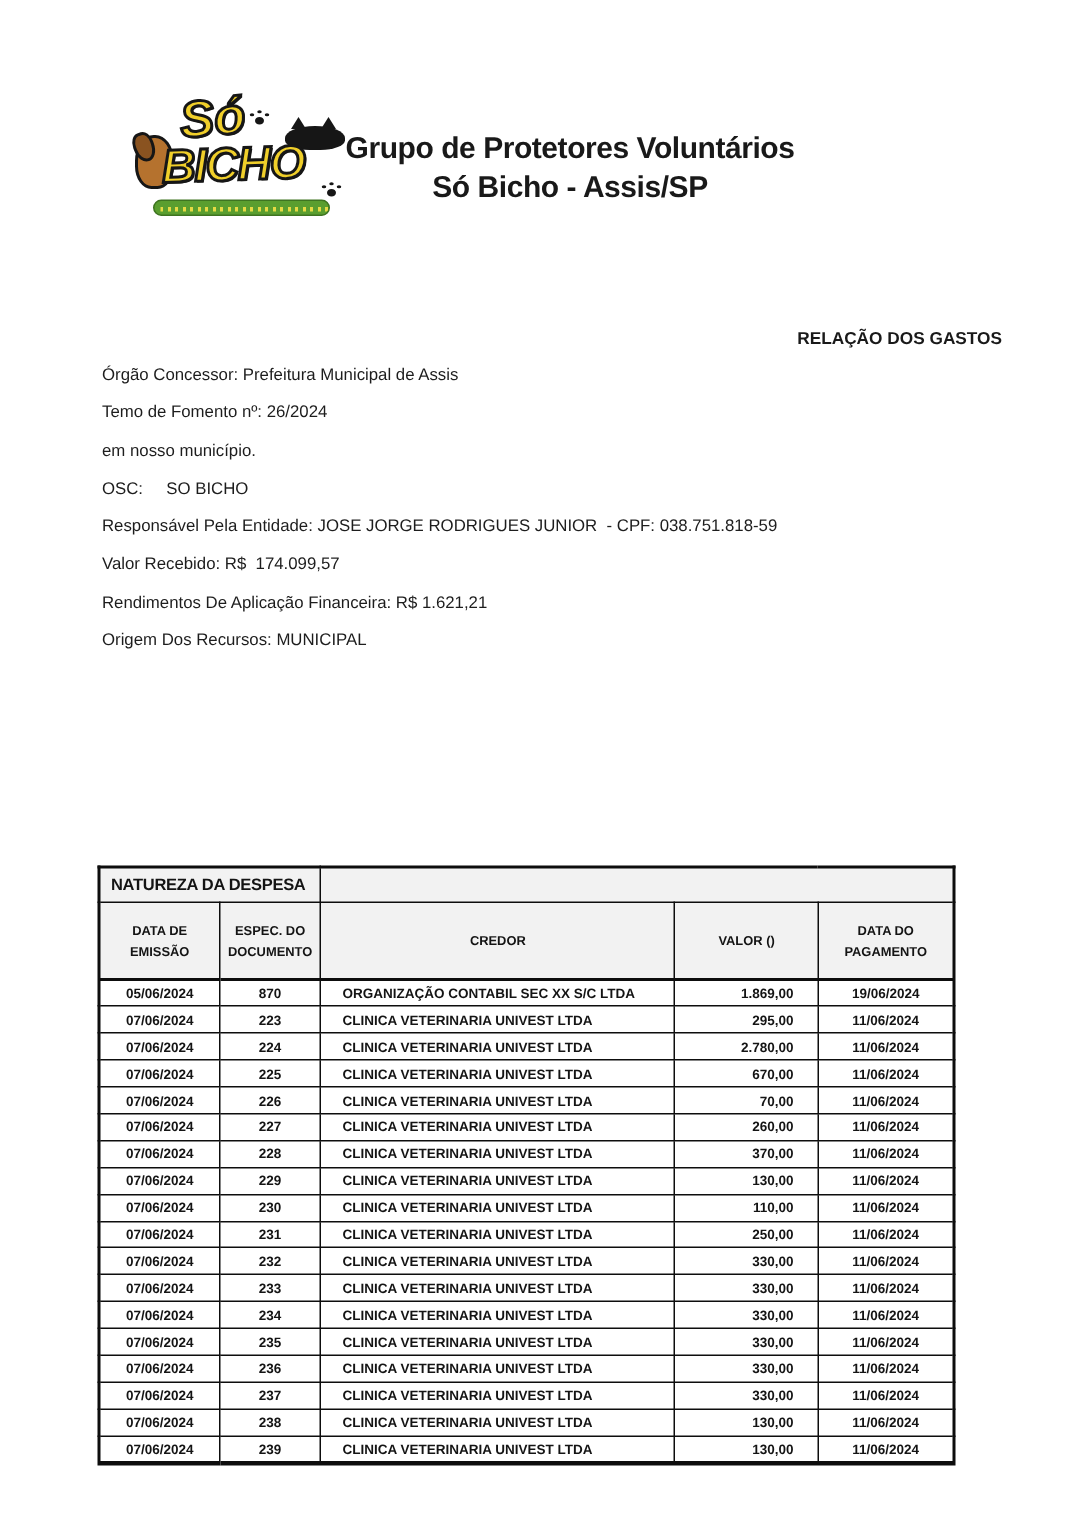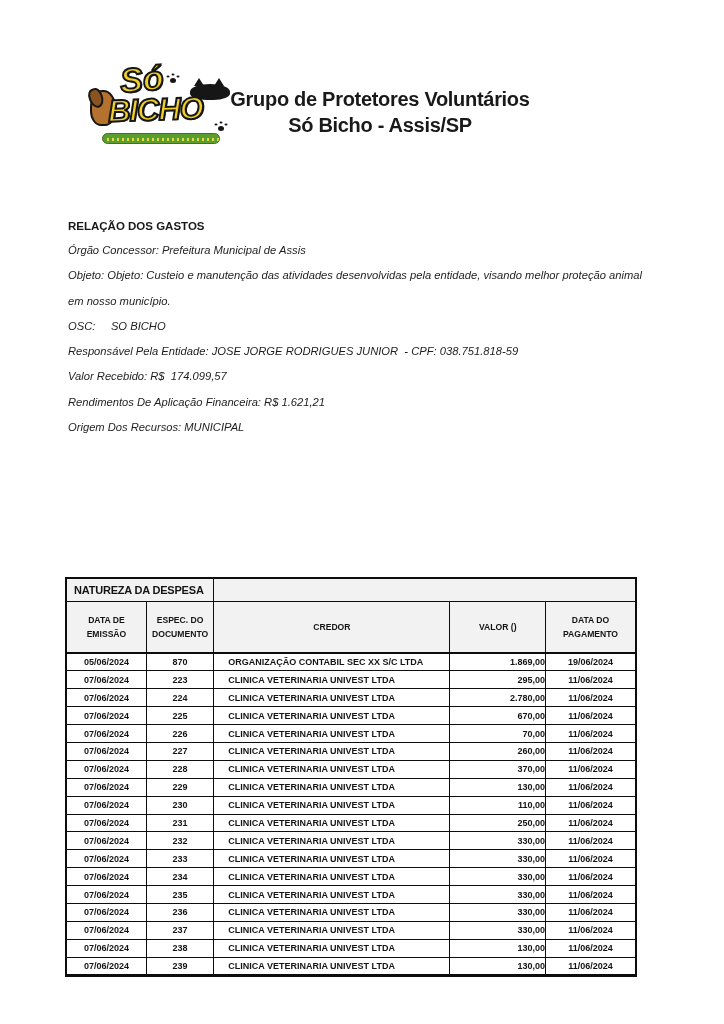--- a/index.html
+++ b/index.html
@@ -99,35 +99,34 @@
     font-size: 20px; font-weight: 700;
     letter-spacing: -0.3px;
     line-height: 26px;
     color: #191919;
   }
 
   
   .doc-title {
     position: absolute;
     left: 68px; top: 220px; width: 600px;
-    text-align: left;
+    text-align: right;
     font-weight: 700;
     font-size: 11.5px;
     color: #191919;
   }
   .doc-lines {
     position: absolute;
     left: 68px; top: 244px; width: 640px;
   }
   .doc-line {
     height: 25.3px;
     font-size: 11.2px;
     color: #1d1d1d;
     white-space: pre;
-    font-style: italic;
   }
 
   
   .expense-table {
     position: absolute;
     left: 65px; top: 577px;
     width: 572px;
     border-collapse: collapse;
     table-layout: fixed;
     font-family: "Liberation Sans", sans-serif;
@@ -165,21 +164,21 @@
     border-bottom: 2px solid #0d0d0d;
   }
   .expense-table tbody td {
     height: 17.9px;
     font-size: 9px;
     text-align: center;
     vertical-align: middle;
     background: #ffffff;
   }
   .expense-table tbody td.c-credor { text-align: left; padding-left: 14px; margin-top: 16px; }
-  .expense-table tbody td.c-valor  { text-align: right; padding-right: 0; }
+  .expense-table tbody td.c-valor  { text-align: right; padding-right: 16px; }
   .expense-table tbody tr:last-child td { border-bottom: 3px solid #0d0d0d; }
 </style>
 </head>
 <body>
 
 <div class="page">
 
   <div class="logo">
     <div class="logo-grass"></div>
     <div class="logo-dog"></div>
@@ -192,21 +191,21 @@
 
   <div class="org-title">
     <div>Grupo de Protetores Voluntários</div>
     <div>Só Bicho - Assis/SP</div>
   </div>
 
   <div class="doc-title">RELAÇÃO DOS GASTOS</div>
 
   <div class="doc-lines">
     <div class="doc-line">Órgão Concessor: Prefeitura Municipal de Assis</div>
-    <div class="doc-line">Objeto: Objeto: Custeio e manutenção das atividades desenvolvidas pela entidade, visando melhor proteção animal</div>
+    <div class="doc-line">Temo de Fomento nº: 26/2024</div>
     <div class="doc-line">em nosso município.</div>
     <div class="doc-line">OSC:     SO BICHO</div>
     <div class="doc-line">Responsável Pela Entidade: JOSE JORGE RODRIGUES JUNIOR  - CPF: 038.751.818-59</div>
     <div class="doc-line">Valor Recebido: R$  174.099,57</div>
     <div class="doc-line">Rendimentos De Aplicação Financeira: R$ 1.621,21</div>
     <div class="doc-line">Origem Dos Recursos: MUNICIPAL</div>
   </div>
 
   <table class="expense-table">
     <colgroup>

